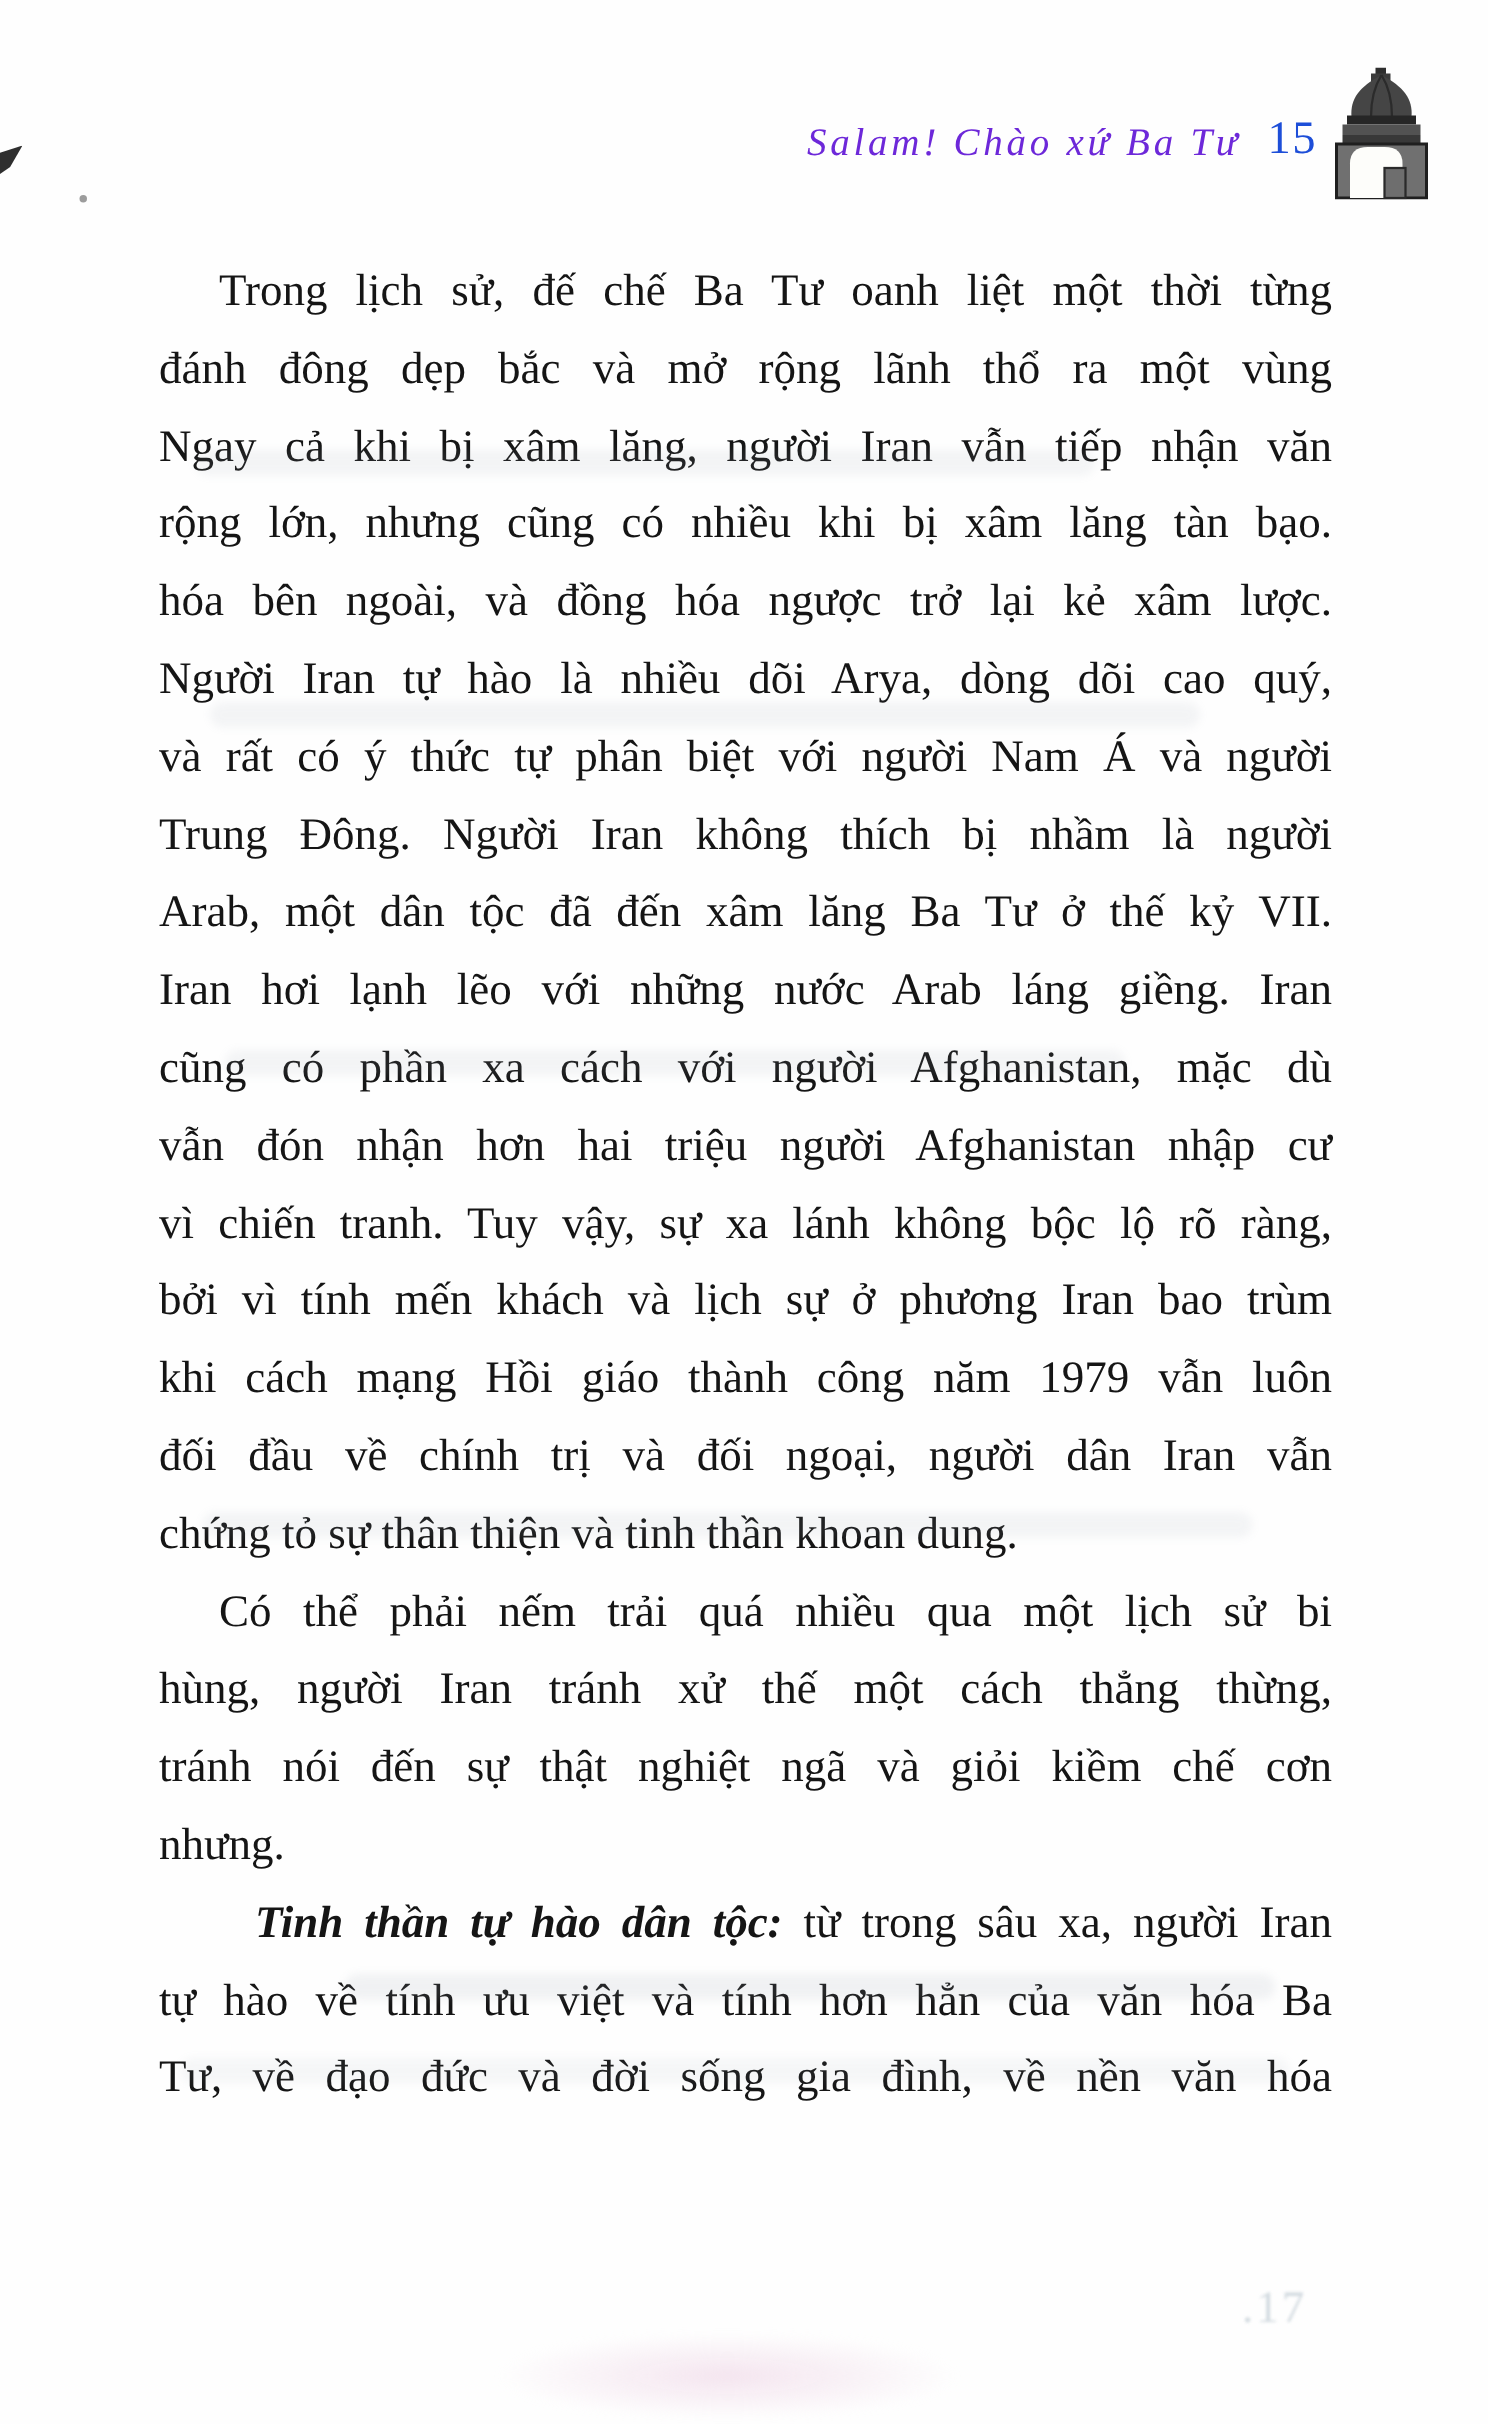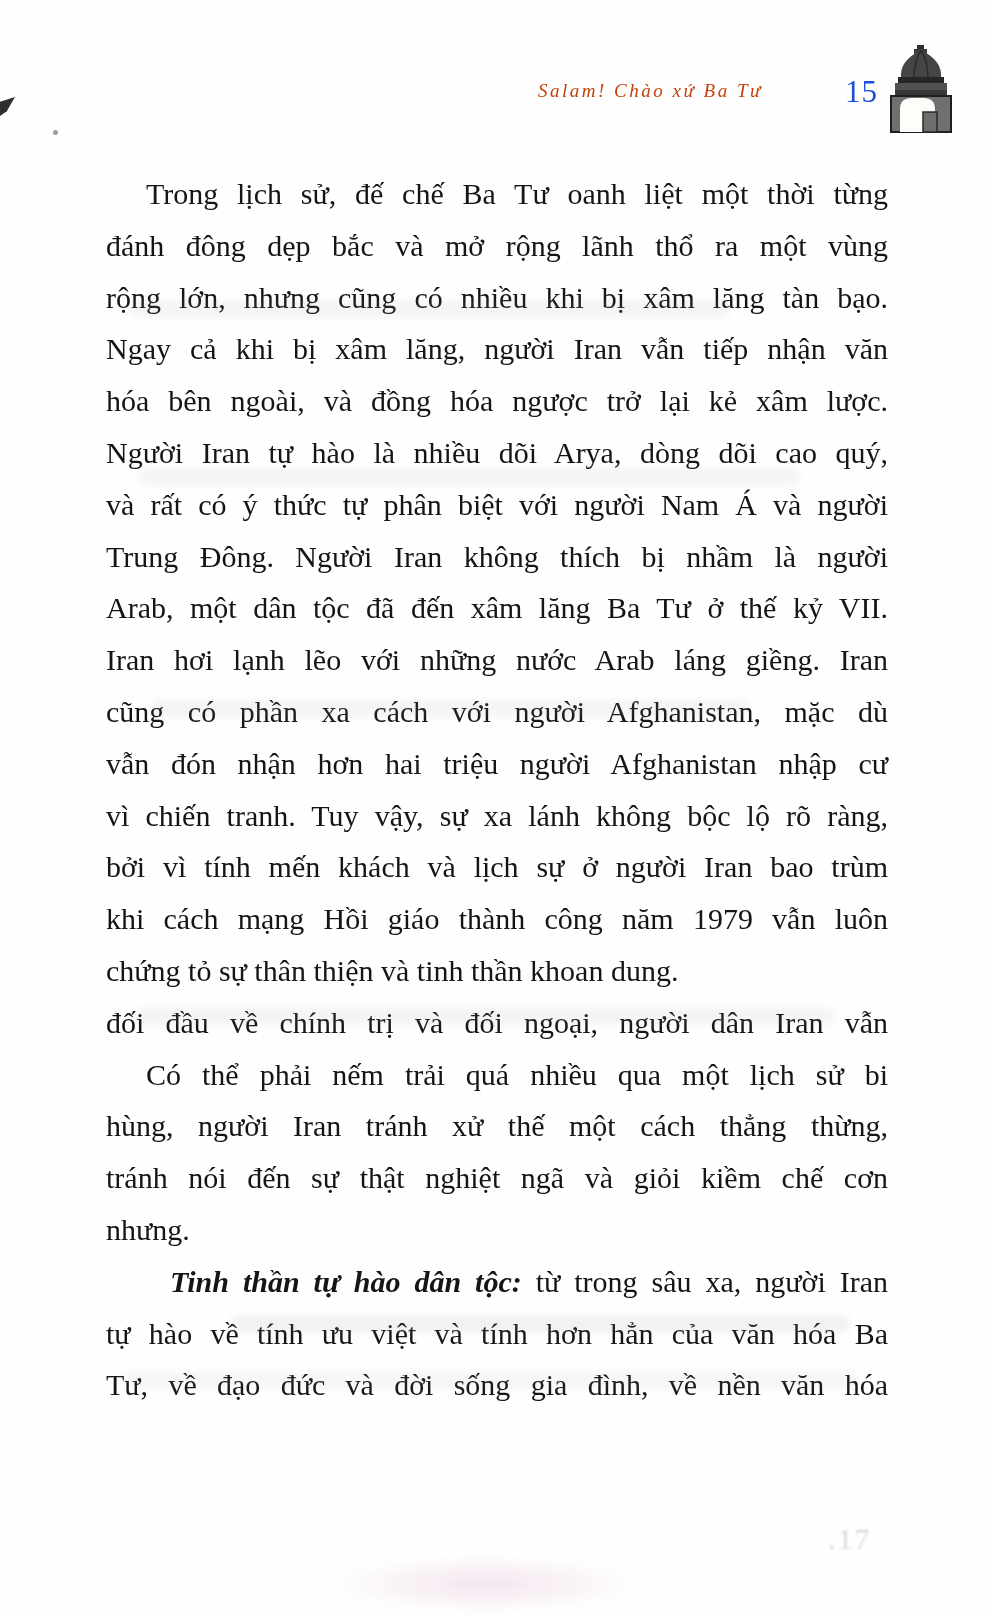--- a/index.html
+++ b/index.html
@@ -12,23 +12,23 @@
     font-family: "Liberation Serif", "DejaVu Serif", serif;
     color: #161616;
   }
 
   
   .running-title {
     position: absolute;
     left: 538px;
     top: 80px;
     font-style: italic;
-    font-size: 19px;
+    font-size: 26px;
     letter-spacing: 2.5px;
-    color: #c2410c;
+    color: #6d28d9;
     white-space: nowrap;
   }
   .page-number {
     position: absolute;
     left: 845px;
     top: 74px;
     font-size: 31px;
     color: #1d4ed8;
     letter-spacing: 1px;
   }
@@ -134,35 +134,35 @@
       <rect x="7" y="45" width="52" height="6" fill="#383838"></rect>
       <path d="M3 51 H63 V87 H3 Z" fill="#707070" stroke="#1f1f1f" stroke-width="2"></path>
       <path d="M12 87 V64 Q12 53 24 53 H35 Q47 53 47 64 V87 Z" fill="#fdfdfa"></path>
       <rect x="35" y="67" width="14" height="20" fill="#6e6e6e" stroke="#2a2a2a" stroke-width="1.5"></rect>
     </svg>
   </span>
 
   <div class="body-text">
       <div class="line just indent"><span>Trong lịch sử, đế chế Ba Tư oanh liệt một thời từng</span></div>
       <div class="line just"><span>đánh đông dẹp bắc và mở rộng lãnh thổ ra một vùng</span></div>
+      <div class="line just"><span>Ngay cả khi bị xâm lăng, người Iran vẫn tiếp nhận văn</span></div>
       <div class="line just"><span>rộng lớn, nhưng cũng có nhiều khi bị xâm lăng tàn bạo.</span></div>
-      <div class="line just"><span>Ngay cả khi bị xâm lăng, người Iran vẫn tiếp nhận văn</span></div>
       <div class="line just"><span>hóa bên ngoài, và đồng hóa ngược trở lại kẻ xâm lược.</span></div>
       <div class="line just"><span>Người Iran tự hào là nhiều dõi Arya, dòng dõi cao quý,</span></div>
       <div class="line just"><span>và rất có ý thức tự phân biệt với người Nam Á và người</span></div>
       <div class="line just"><span>Trung Đông. Người Iran không thích bị nhầm là người</span></div>
       <div class="line just"><span>Arab, một dân tộc đã đến xâm lăng Ba Tư ở thế kỷ VII.</span></div>
       <div class="line just"><span>Iran hơi lạnh lẽo với những nước Arab láng giềng. Iran</span></div>
       <div class="line just"><span>cũng có phần xa cách với người Afghanistan, mặc dù</span></div>
       <div class="line just"><span>vẫn đón nhận hơn hai triệu người Afghanistan nhập cư</span></div>
       <div class="line just"><span>vì chiến tranh. Tuy vậy, sự xa lánh không bộc lộ rõ ràng,</span></div>
-      <div class="line just"><span>bởi vì tính mến khách và lịch sự ở người Iran bao trùm</span></div>
+      <div class="line just"><span>bởi vì tính mến khách và lịch sự ở phương Iran bao trùm</span></div>
       <div class="line just"><span>khi cách mạng Hồi giáo thành công năm 1979 vẫn luôn</span></div>
+      <div class="line just"><span>đối đầu về chính trị và đối ngoại, người dân Iran vẫn</span></div>
       <div class="line"><span>chứng tỏ sự thân thiện và tinh thần khoan dung.</span></div>
-      <div class="line just"><span>đối đầu về chính trị và đối ngoại, người dân Iran vẫn</span></div>
       <div class="line just indent"><span>Có thể phải nếm trải quá nhiều qua một lịch sử bi</span></div>
       <div class="line just"><span>hùng, người Iran tránh xử thế một cách thẳng thừng,</span></div>
       <div class="line just"><span>tránh nói đến sự thật nghiệt ngã và giỏi kiềm chế cơn</span></div>
       <div class="line"><span>nhưng.</span></div>
       <div class="line just indent"><span class="lead">Tinh thần tự hào dân tộc:</span><span> từ trong sâu xa, người Iran</span></div>
       <div class="line just"><span>tự hào về tính ưu việt và tính hơn hẳn của văn hóa Ba</span></div>
       <div class="line just"><span>Tư, về đạo đức và đời sống gia đình, về nền văn hóa</span></div>
     </div>
 
   <div class="ghost-bar gb1"></div>

